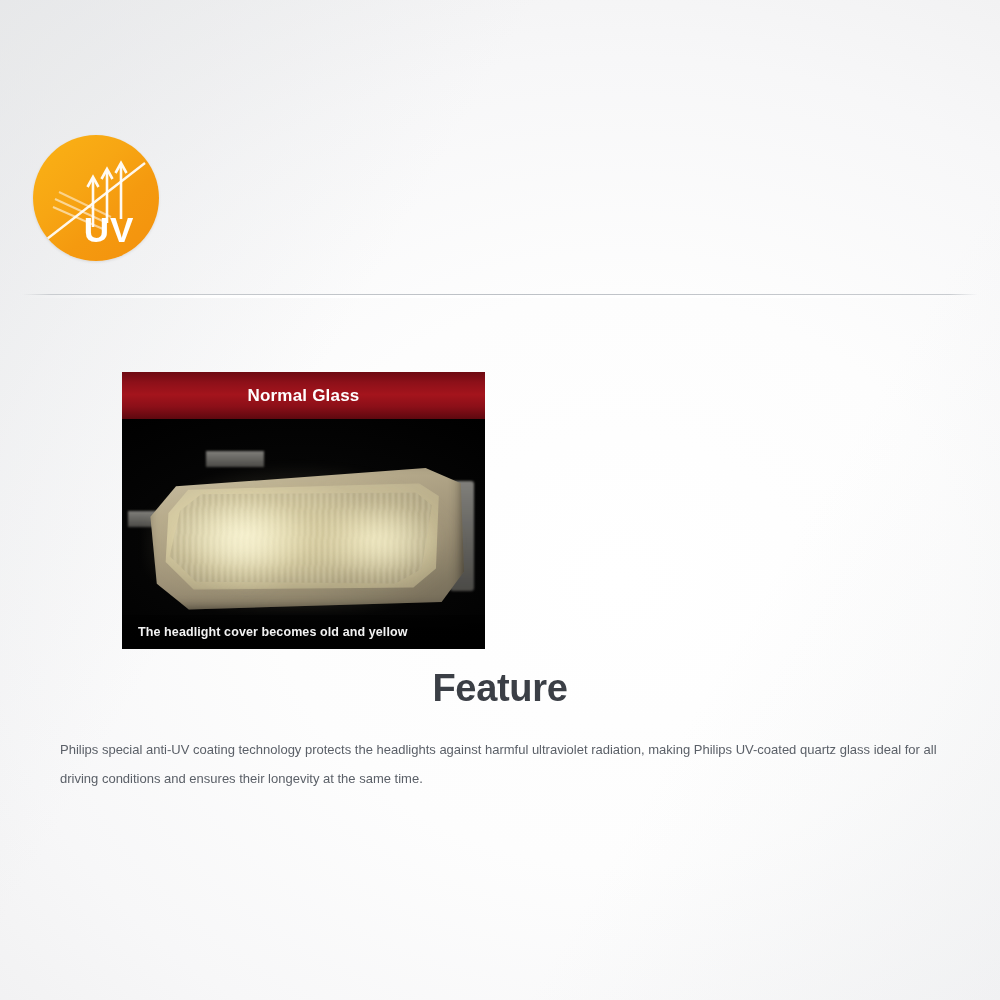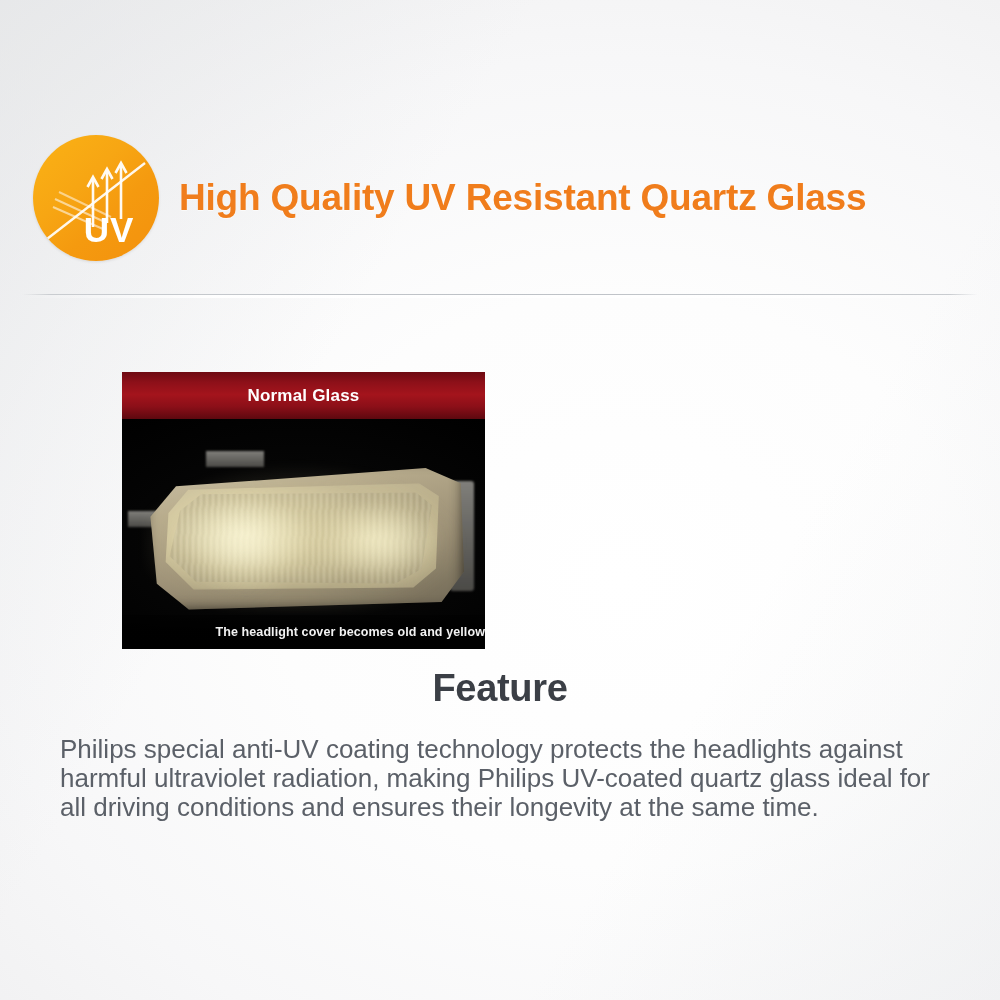--- a/index.html
+++ b/index.html
@@ -268,21 +268,20 @@
     height: 34px;
     line-height: 34px;
     color: #f2f2f2;
     font-size: 12.5px;
     font-weight: 600;
     font-family: "Liberation Sans", sans-serif;
     padding-left: 16px;
     box-sizing: border-box;
     background: linear-gradient(180deg, rgba(0,0,0,0.55) 0%, rgba(0,0,0,0.92) 45%, #000 100%);
     letter-spacing: 0.1px;
-    text-align: right;
   }
 
   
   .feature-title {
     position: absolute;
     left: 0;
     top: 667px;
     width: 1000px;
     text-align: center;
     font-size: 38px;
@@ -294,21 +293,21 @@
   }
   .body-copy {
     position: absolute;
     left: 60px;
     top: 735px;
     width: 893px;
     z-index: 3;
   }
   .body-copy p {
     margin: 0 0 30px 0;
-    font-size: 26px;
+    font-size: 13px;
     line-height: 29px;
     color: #5b6068;
     font-family: "Liberation Sans", sans-serif;
     font-weight: 400;
   }
 </style>
 </head>
 <body>
 
 <div class="page">
@@ -329,21 +328,20 @@
           <polyline points="54.5,52 60,42 65.5,52"></polyline>
           <line x1="74" y1="88" x2="74" y2="36"></line>
           <polyline points="68.5,44 74,34 79.5,44"></polyline>
           <line x1="88" y1="84" x2="88" y2="30"></line>
           <polyline points="82.5,38 88,28 93.5,38"></polyline>
         </g>
       </svg>
       <div class="uv-text">UV</div>
     </div>
 
-    <div class="page-title">High Quality UV Resistant Quartz Glass</div>
   </div>
 
   <div class="divider"></div>
   <div class="divider-glow"></div>
 
   <div class="compare">
 
     <div class="panel">
       <div class="panel-head head-red">Normal Glass</div>
       <div class="stage">

